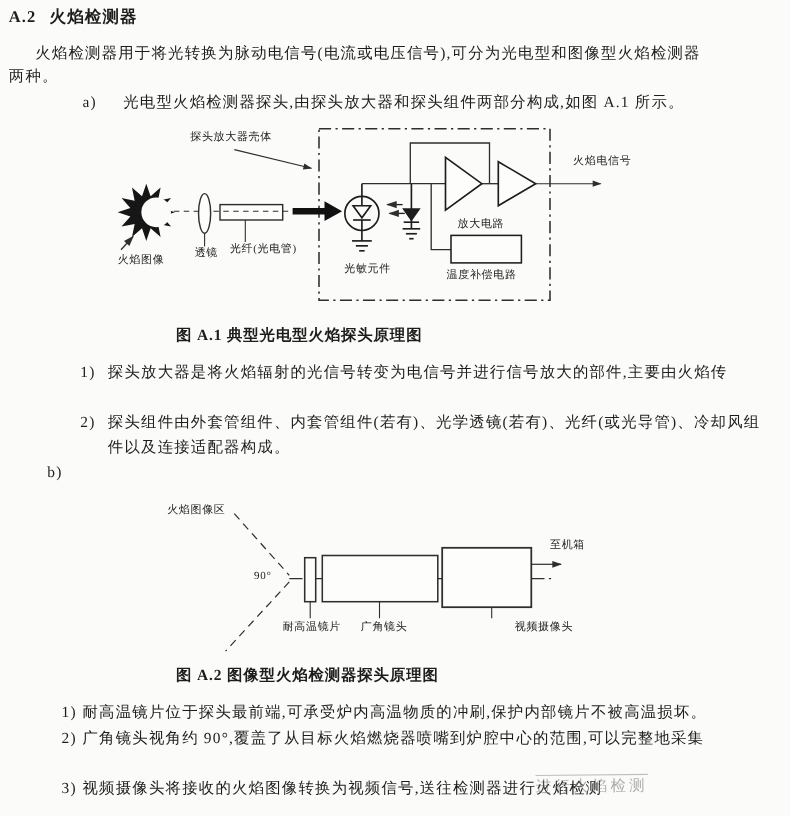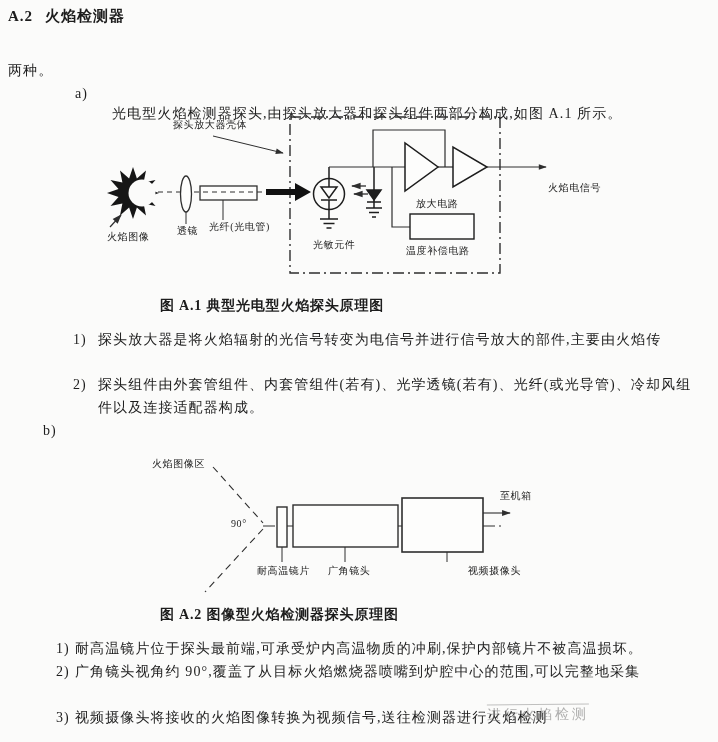--- a/index.html
+++ b/index.html
@@ -25,24 +25,25 @@
 </style>
 </head>
 <body>
 
 <div class="page">
 
   <div class="t bold h1" style="left:8px;top:9px;">
     <span>A.2</span><span class="hgap"></span><span>火焰检测器</span>
   </div>
 
+  <div class="t" style="left:32px;top:42px;">火焰检测器用于将光转换为脉动电信号(电流或电压信号),可分为光电型和图像型火焰检测器</div>
   <div class="t" style="left:8px;top:63px;">两种。</div>
 
   <div class="t" style="left:75px;top:86px;">a)</div>
-  <div class="t" style="left:112px;top:86px;margin-top:20px;">光电型火焰检测器探头,由探头放大器和探头组件两部分构成,如图 A.1 所示。</div>
+  <div class="t" style="left:112px;top:86px;">光电型火焰检测器探头,由探头放大器和探头组件两部分构成,如图 A.1 所示。</div>
 
   <svg style="left:80px;top:110px;" width="510" height="180" viewBox="0 0 510 180">
     <defs>
       <marker id="ah1" viewBox="0 0 10 10" refX="9" refY="5" markerWidth="9" markerHeight="8" orient="auto">
         <path d="M0,1.5 L10,5 L0,8.5 z" fill="#2e2e2e"></path>
       </marker>
     </defs>
 
     <rect x="210" y="7" width="210" height="156" fill="none" stroke="#2e2e2e" stroke-width="1.4" stroke-dasharray="11,4,2,4"></rect>
 
@@ -107,21 +108,21 @@
     <line x1="407" y1="57" x2="466" y2="57" stroke="#2e2e2e" stroke-width="1" marker-end="url(#ah1)"></line>
   </svg>
 
   <div class="lab" style="left:173px;top:119px;">探头放大器壳体</div>
   <div class="lab" style="left:107px;top:231px;">火焰图像</div>
   <div class="lab" style="left:177px;top:225px;">透镜</div>
   <div class="lab" style="left:209px;top:221px;">光纤(光电管)</div>
   <div class="lab" style="left:313px;top:239px;">光敏元件</div>
   <div class="lab" style="left:416px;top:198px;">放大电路</div>
   <div class="lab" style="left:406px;top:245px;">温度补偿电路</div>
-  <div class="lab" style="left:548px;top:141px;margin-top:41px;">火焰电信号</div>
+  <div class="lab" style="left:521px;top:141px;">火焰电信号</div>
 
   <div class="t cap" style="left:160px;top:298px;">图 A.1  典型光电型火焰探头原理图</div>
 
   <div class="t" style="left:73px;top:332px;">1)</div>
   <div class="t" style="left:98px;top:332px;">探头放大器是将火焰辐射的光信号转变为电信号并进行信号放大的部件,主要由火焰传</div>
   <div class="t" style="left:73px;top:377px;">2)</div>
   <div class="t" style="left:98px;top:400px;">件以及连接适配器构成。</div>
   <div class="t" style="left:98px;top:377px;">探头组件由外套管组件、内套管组件(若有)、光学透镜(若有)、光纤(或光导管)、冷却风组</div>
 
   <div class="t" style="left:43px;top:423px;">b)</div>

